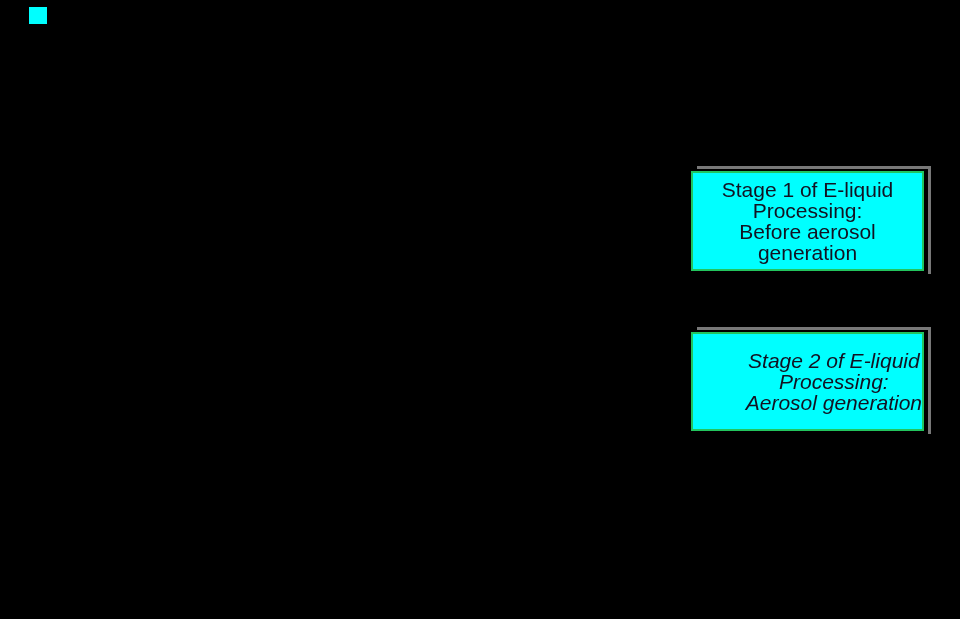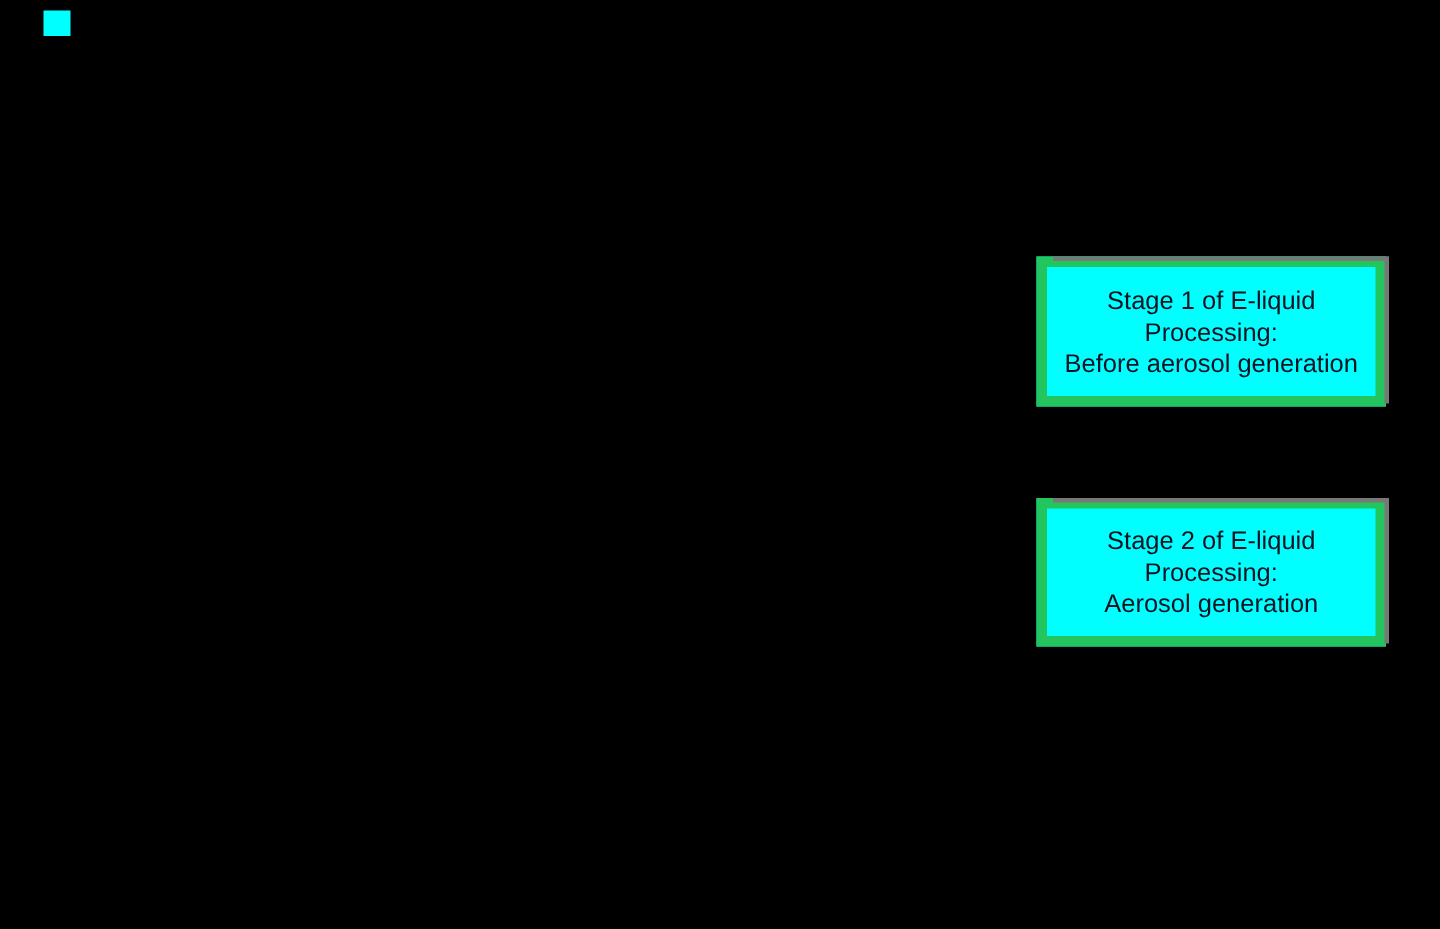--- a/index.html
+++ b/index.html
@@ -24,27 +24,27 @@
     left: 29px;
     top: 7px;
     width: 18px;
     height: 17px;
     background: var(--cyan, #00ffff);
   }
   .stage-box {
     position: absolute;
     box-sizing: border-box;
     background: var(--cyan, #00ffff);
-    border: 7px solid #22c55e;
+    border: 2px solid #22c55e;
     display: flex;
     align-items: center;
-    justify-content: center;
+    justify-content: flex-end;
     text-align: center;
     color: var(--text, #121222);
-    font-size: 17px;
+    font-size: 21px;
     line-height: 21px;
     white-space: pre-line;
   }
   
   .stage-box::before {
     content: "";
     position: absolute;
     left: 4px;
     right: -9px;
     top: -7px;
@@ -54,21 +54,21 @@
   .stage-box::after {
     content: "";
     position: absolute;
     right: -9px;
     width: 3px;
     top: -7px;
     bottom: -5px;
     background: var(--shadow, #787878);
   }
   .stage-1 { left: 691px; top: 171px; width: 233px; height: 100px; }
-  .stage-2 { left: 691px; top: 332px; width: 233px; height: 99px; }
+  .stage-2 { left: 691px; top: 332px; width: 233px; height: 99px; font-style: italic; }
   .stage-3 { left: 423px; top: 565px; width: 333px; height: 49px; }
 </style>
 </head>
 <body>
 
 <div class="canvas">
 
   <div class="corner-marker"></div>
 
   <div class="stage-box stage-1">

